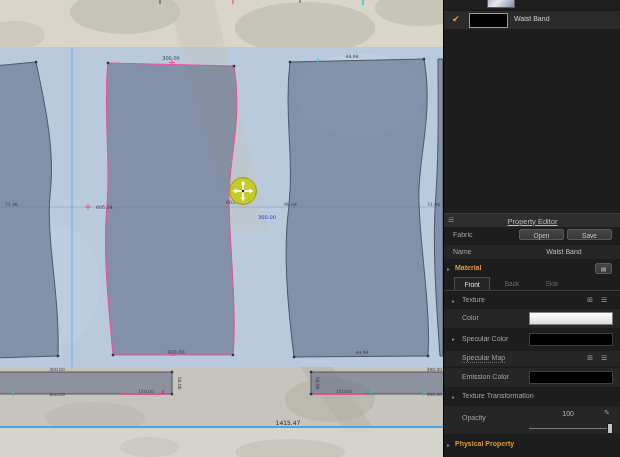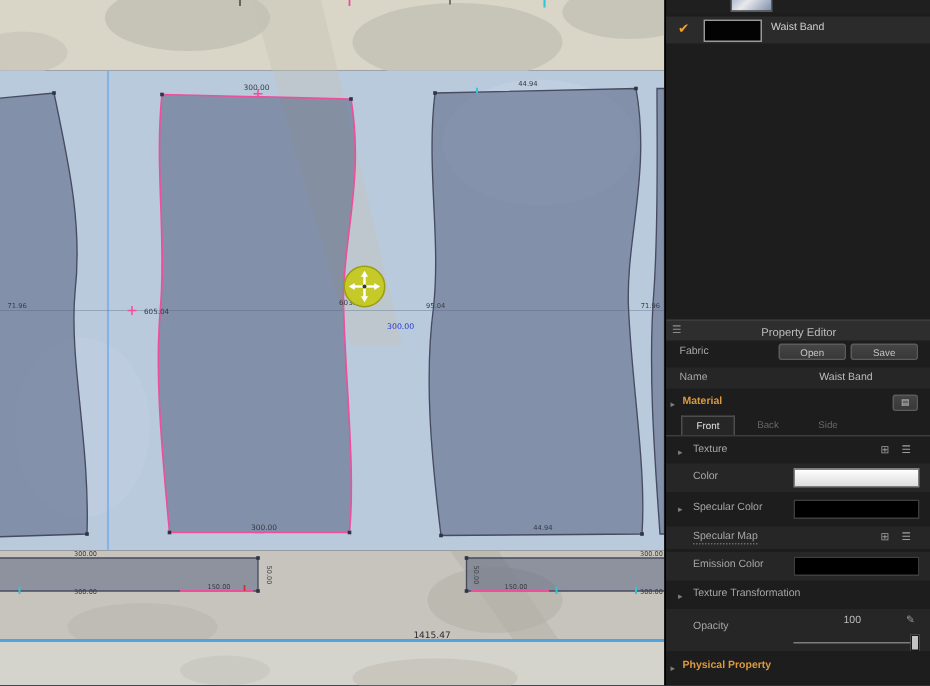--- a/index.html
+++ b/index.html
@@ -12,21 +12,21 @@
   .abs{position:absolute;}
   .obj-row1{left:0;top:-9px;width:177px;height:18px;background:#1f1f1f;}
   .thumb{left:43px;top:2px;width:26px;height:13px;border:1px solid #5a5a5a;
          background:linear-gradient(135deg,#93a4c0 0%,#e9e9ec 45%,#7d8fae 100%);}
   .obj-row2{left:0;top:11px;width:177px;height:18px;background:#2b2b2b;}
   .check{left:8px;top:3px;font-size:9px;color:#f0a22e;line-height:10px;}
   .swatch-black{left:25px;top:2px;width:37px;height:13px;background:#030303;border:1px solid #9a9a9a;}
   .obj-lbl2{left:70px;top:4px;font-size:7px;color:#cfcfcf;}
   .pe-head{left:0;top:213px;width:177px;height:13px;background:#2e2e2e;border-top:1px solid #3c3c3c;}
   .pe-head .menu{left:4px;top:2px;font-size:7px;color:#8d8d8d;}
-  .pe-title{left:0;top:2.5px;width:177px;text-align:center;font-size:7.5px;color:#bdbdbd;}
+  .pe-title{left:0;top:2.5px;width:177px;text-align:center;font-size:7.5px;color:#bdbdbd;text-decoration:underline;}
   .row{left:0;width:177px;}
   .lab{font-size:7px;color:#a6a6a6;}
   .arr{font-size:6px;color:#7f7f7f;}
   .btn{position:absolute;height:11px;background:linear-gradient(#454545,#383838);
        border:1px solid #5b5b5b;border-radius:2px;color:#c6c6c6;font-size:6.5px;
        text-align:center;line-height:11px;box-sizing:border-box;}
   .section-lbl{font-size:7px;font-weight:bold;color:#dd9a3c;}
   .tab{position:absolute;height:13px;font-size:6.5px;text-align:center;line-height:13px;}
   .tab.on{background:#262626;border:1px solid #4d4d4d;border-bottom:none;color:#e4e4e4;box-sizing:border-box;}
   .tab.off{color:#676767;}

